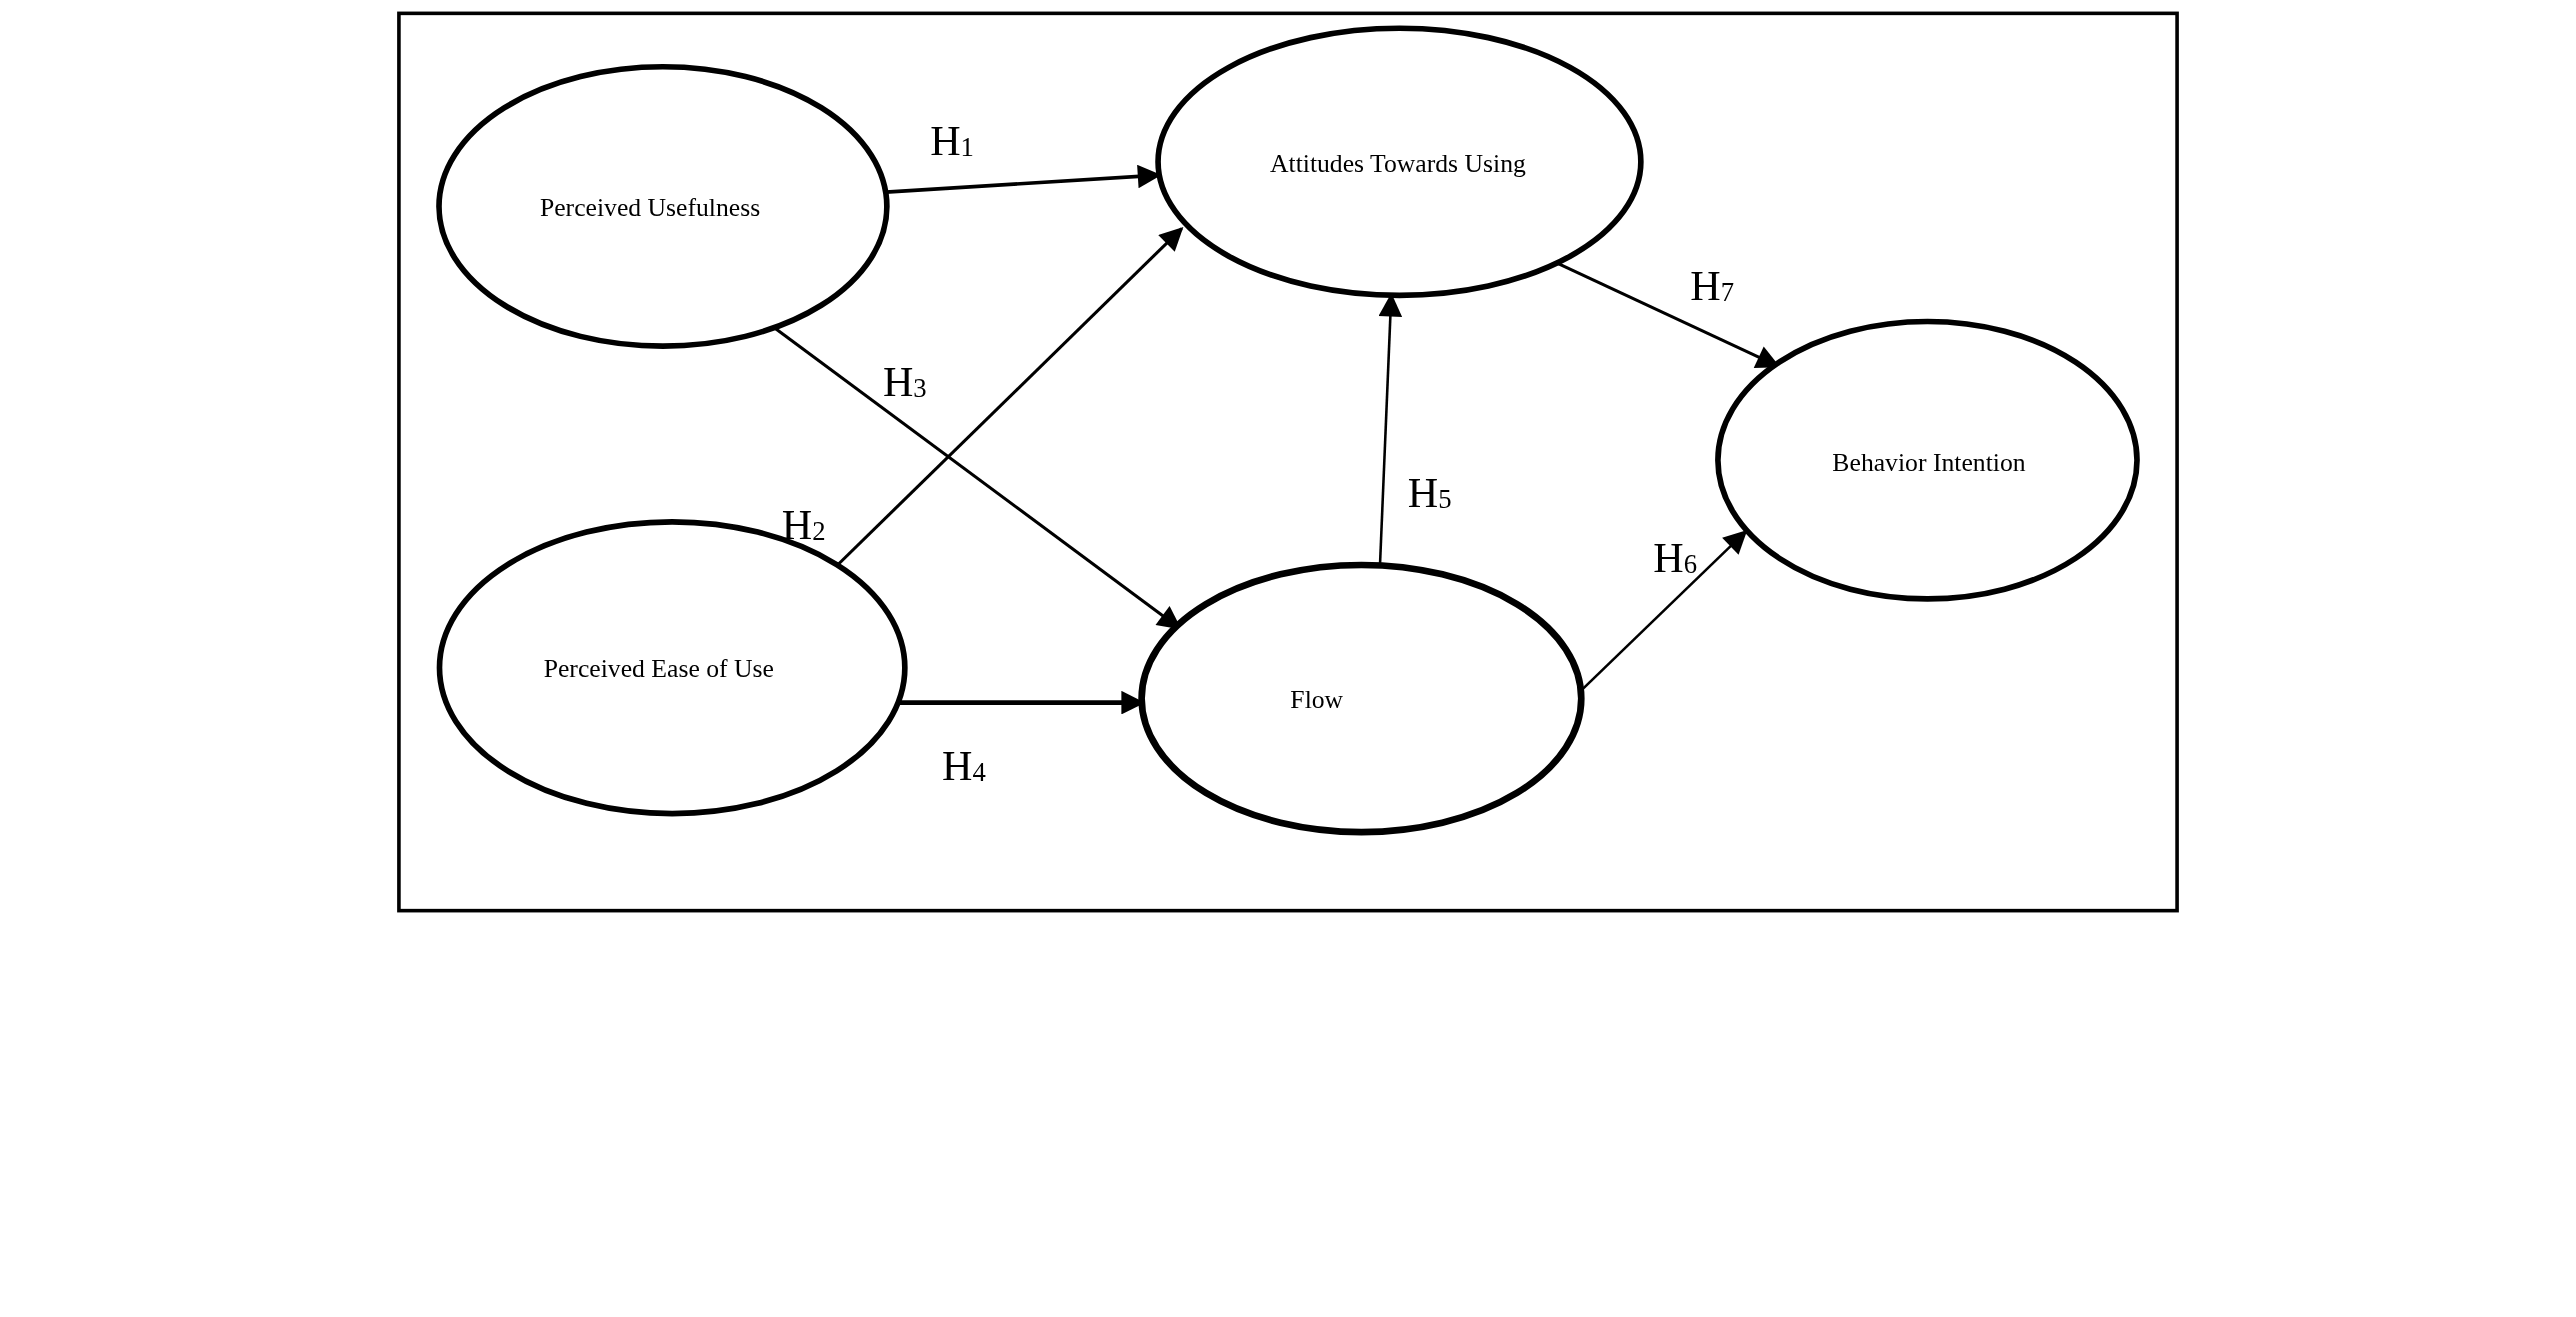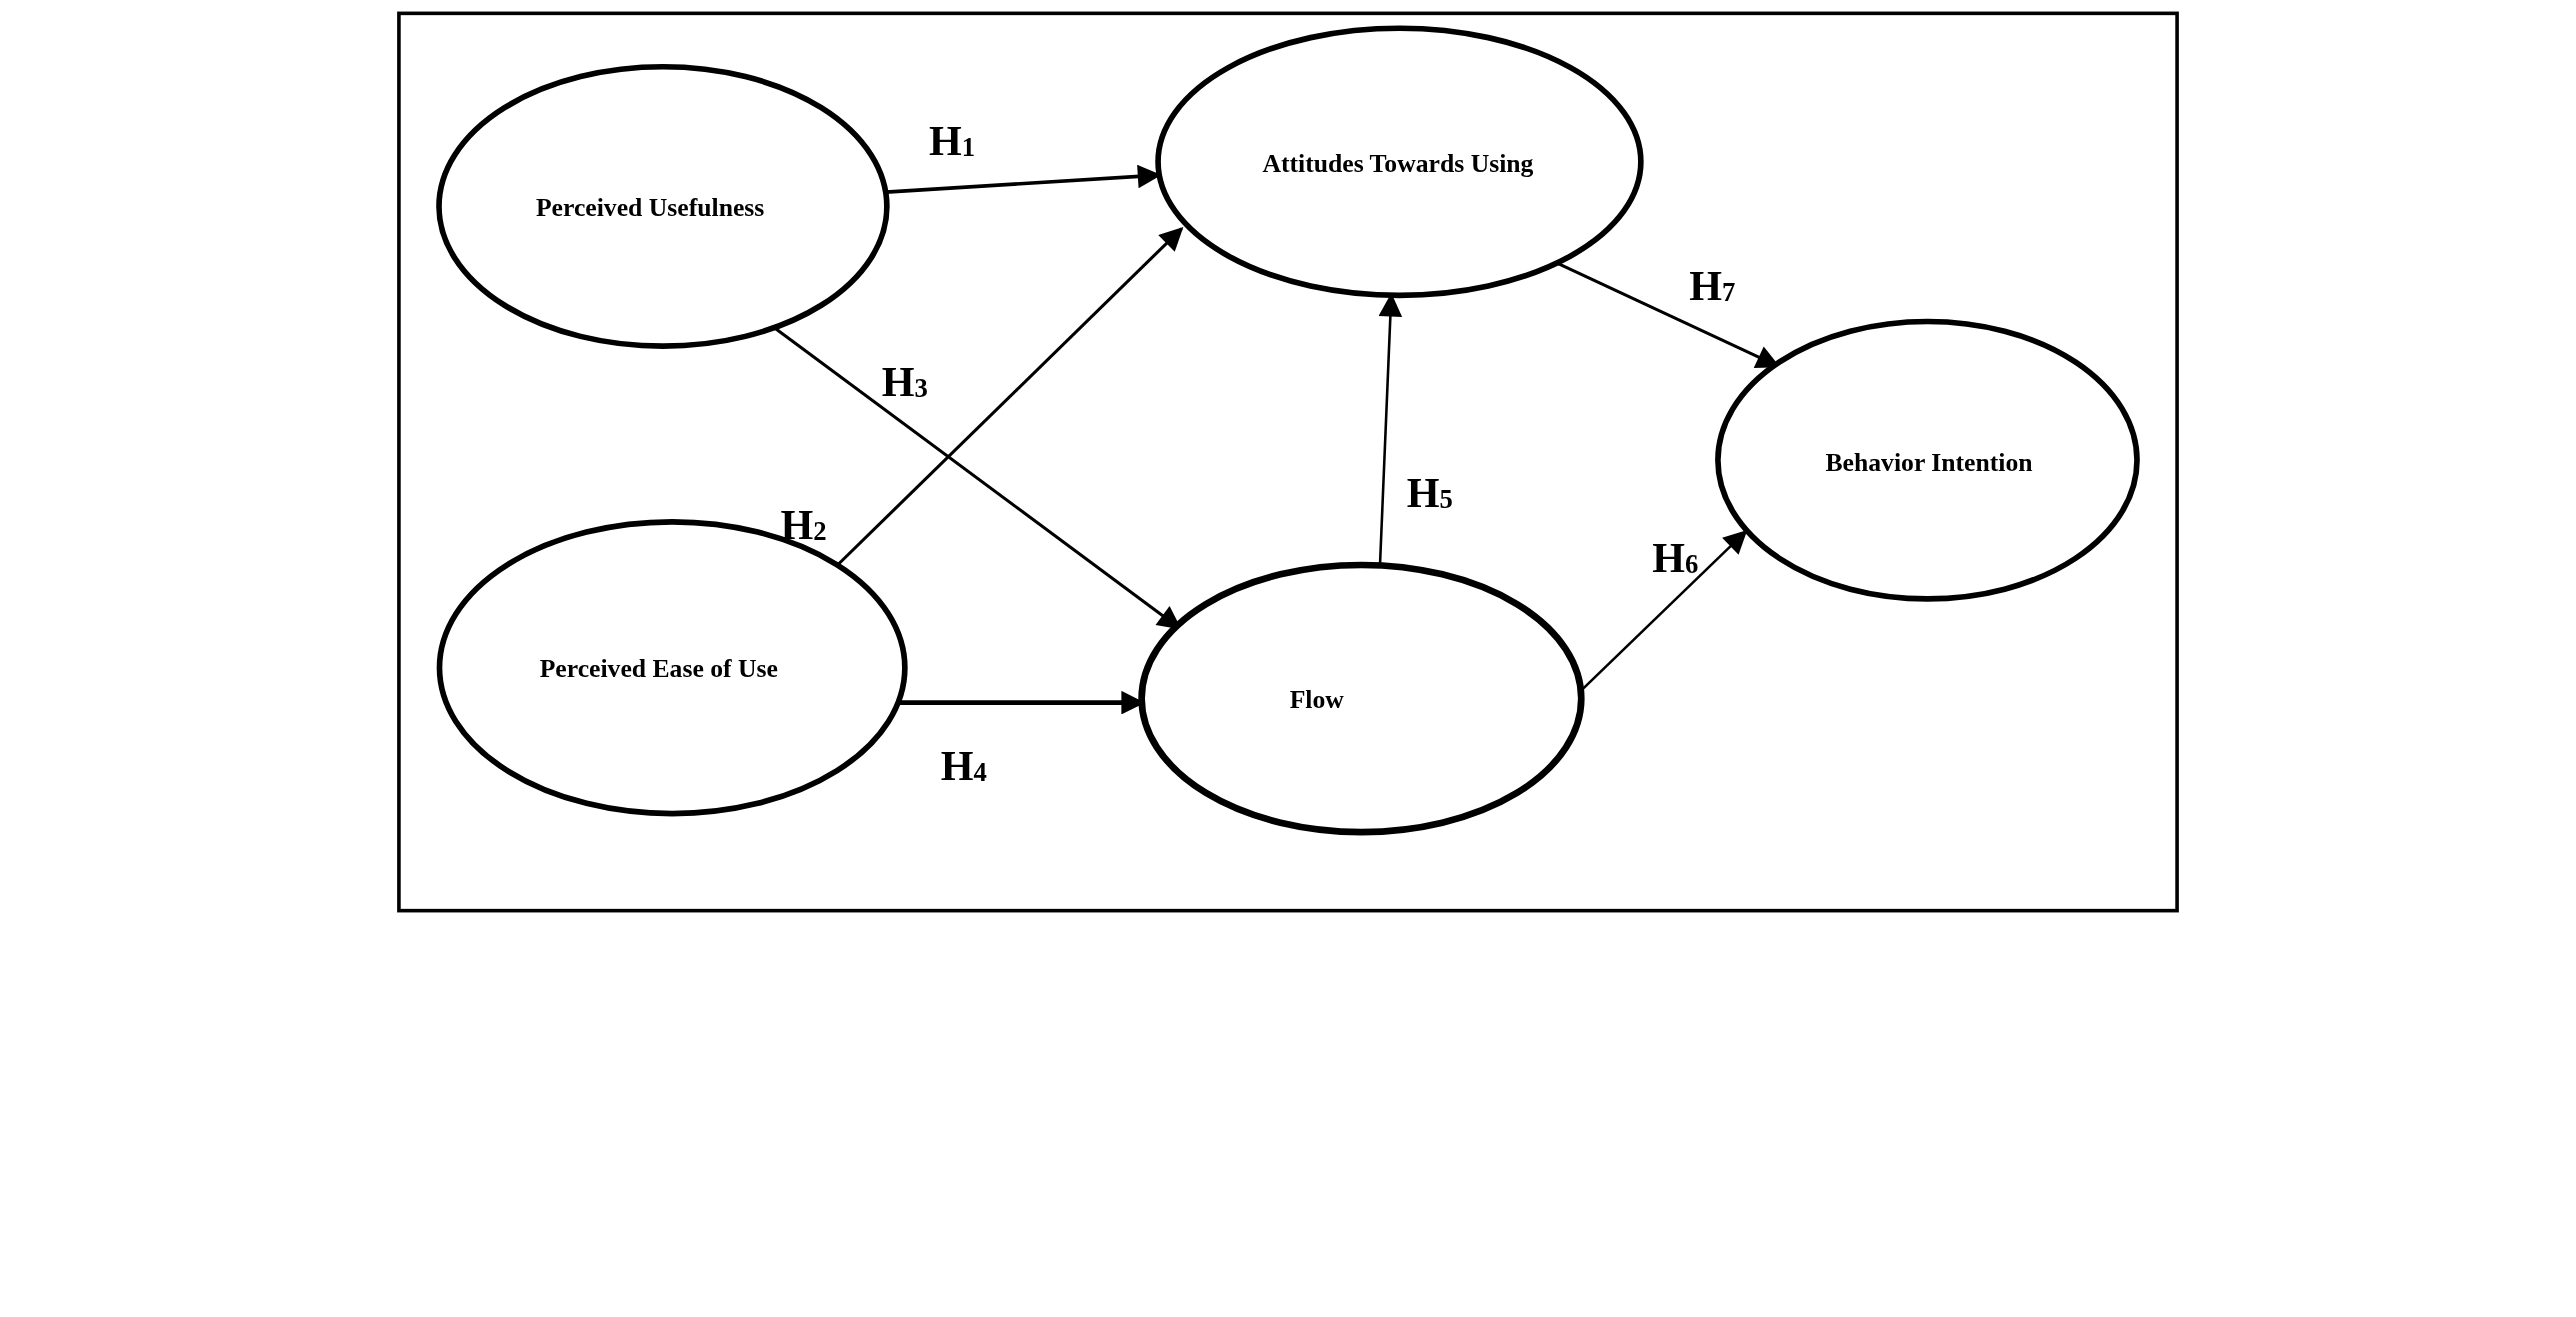--- a/index.html
+++ b/index.html
@@ -6,21 +6,20 @@
     margin: 0;
     padding: 0;
     background: #ffffff;
   }
   .page {
     position: relative;
     width: 2576px;
     height: 924px;
     background: #ffffff;
     overflow: hidden;
-    font-weight: bold;
   }
   .diagram-svg {
     display: block;
     width: 100%;
     height: 100%;
   }
   .node-ellipse {
     fill: #ffffff;
     stroke: #000000;
   }

